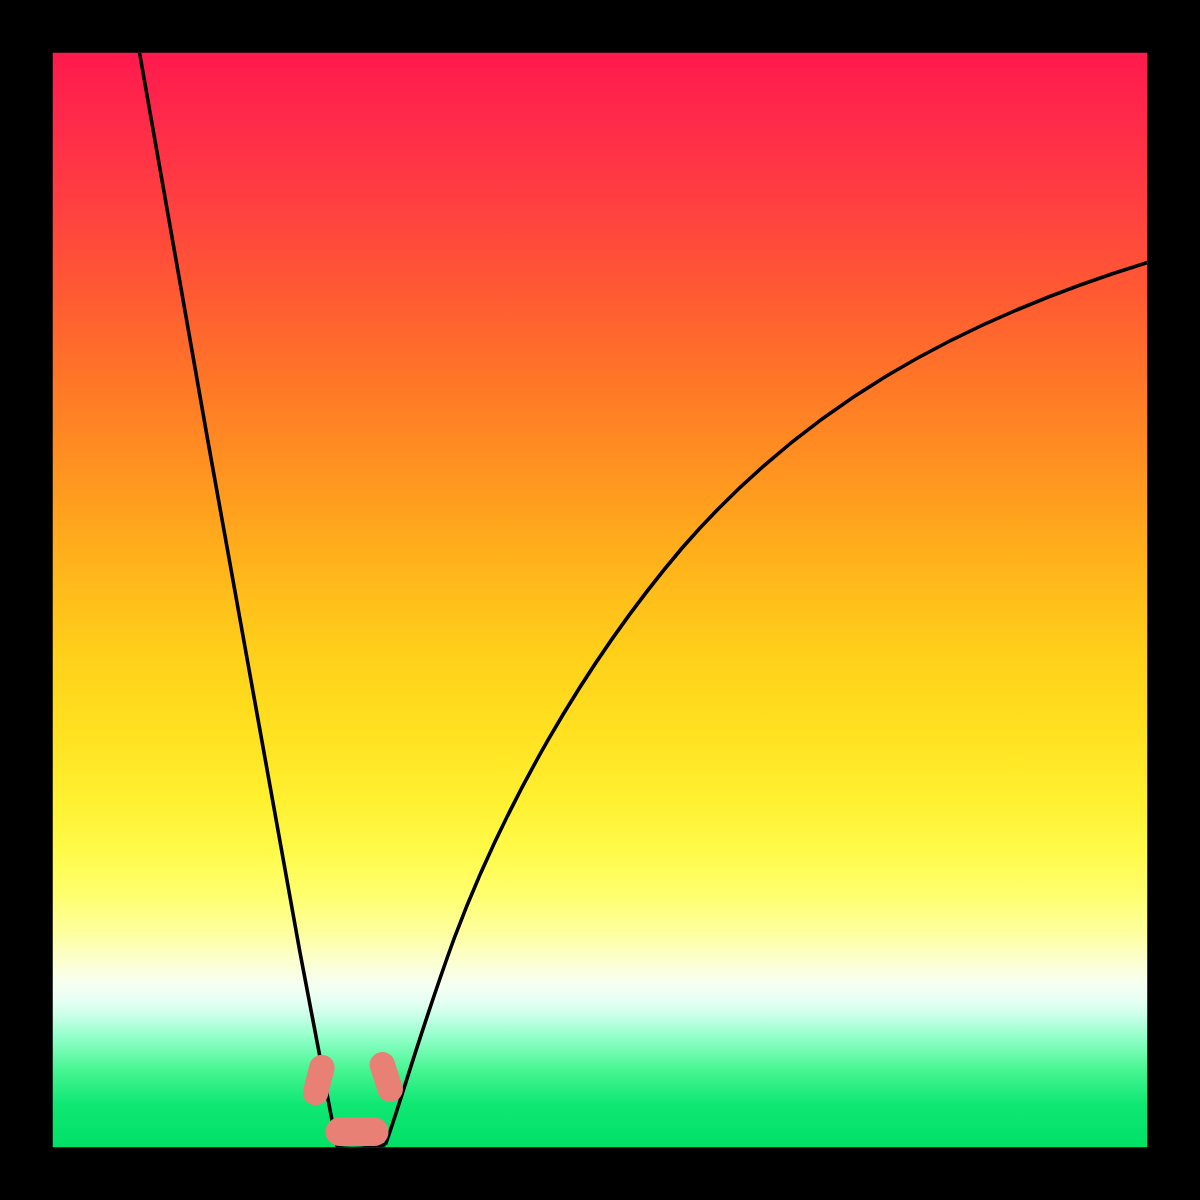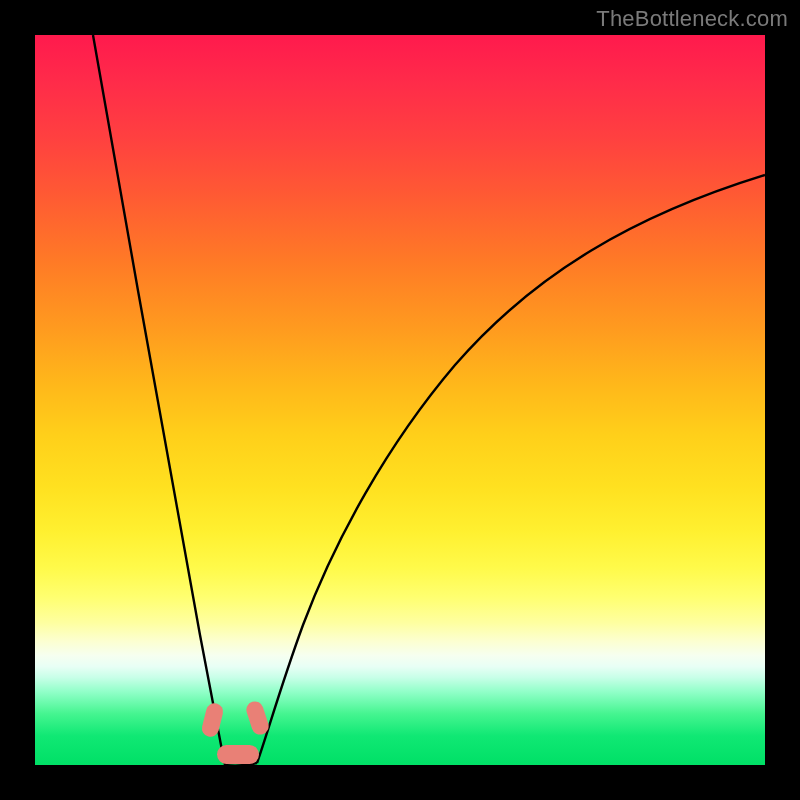--- a/index.html
+++ b/index.html
@@ -71,21 +71,20 @@
     position: absolute;
     background: #e98076;
     border-radius: 12px;
   }
 </style>
 </head>
 <body>
 
 <div class="frame">
 
-  <div class="watermark">TheBottleneck.com</div>
 
   <div class="plot">
     <div class="gradient"></div>
 
     <svg class="curves" viewBox="0 0 730 730" preserveAspectRatio="none">
       <path fill="none" stroke="#000" stroke-width="2.4" d="M 58 0
                C 90 180, 140 470, 165 600
                C 174 648, 180 680, 186 710
                L 190 730"></path>
       <path fill="none" stroke="#000" stroke-width="2.4" d="M 190 730

